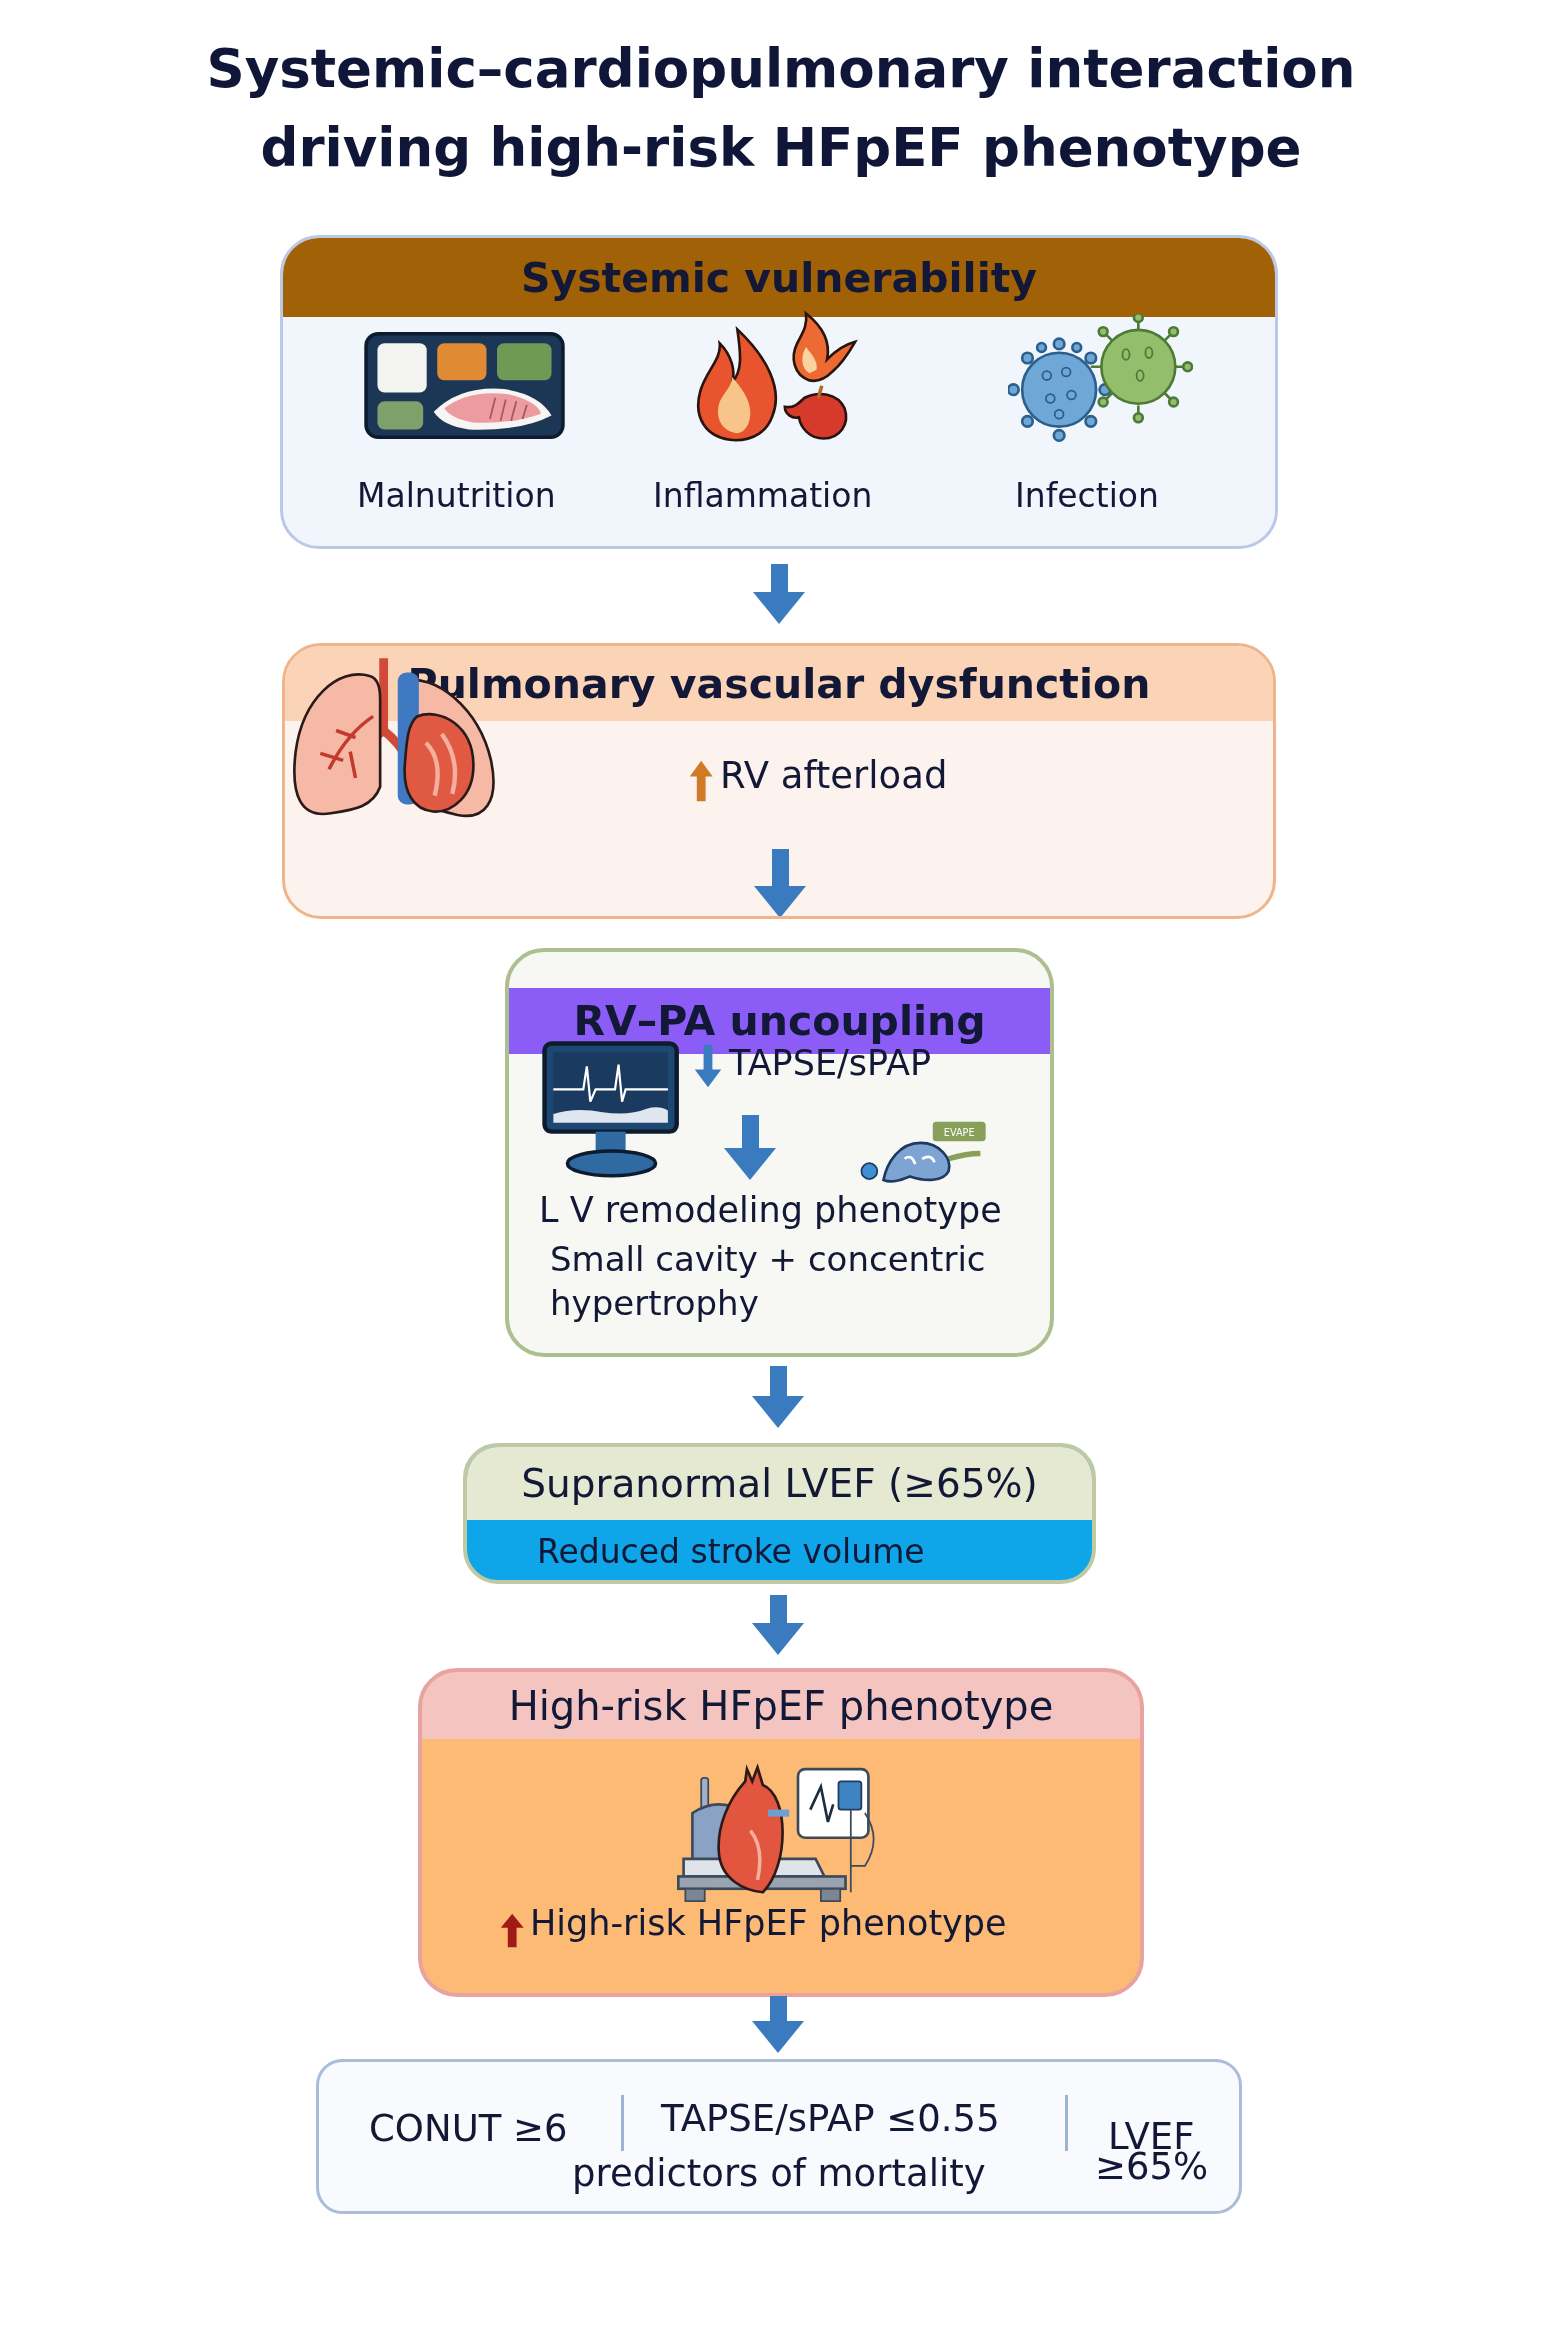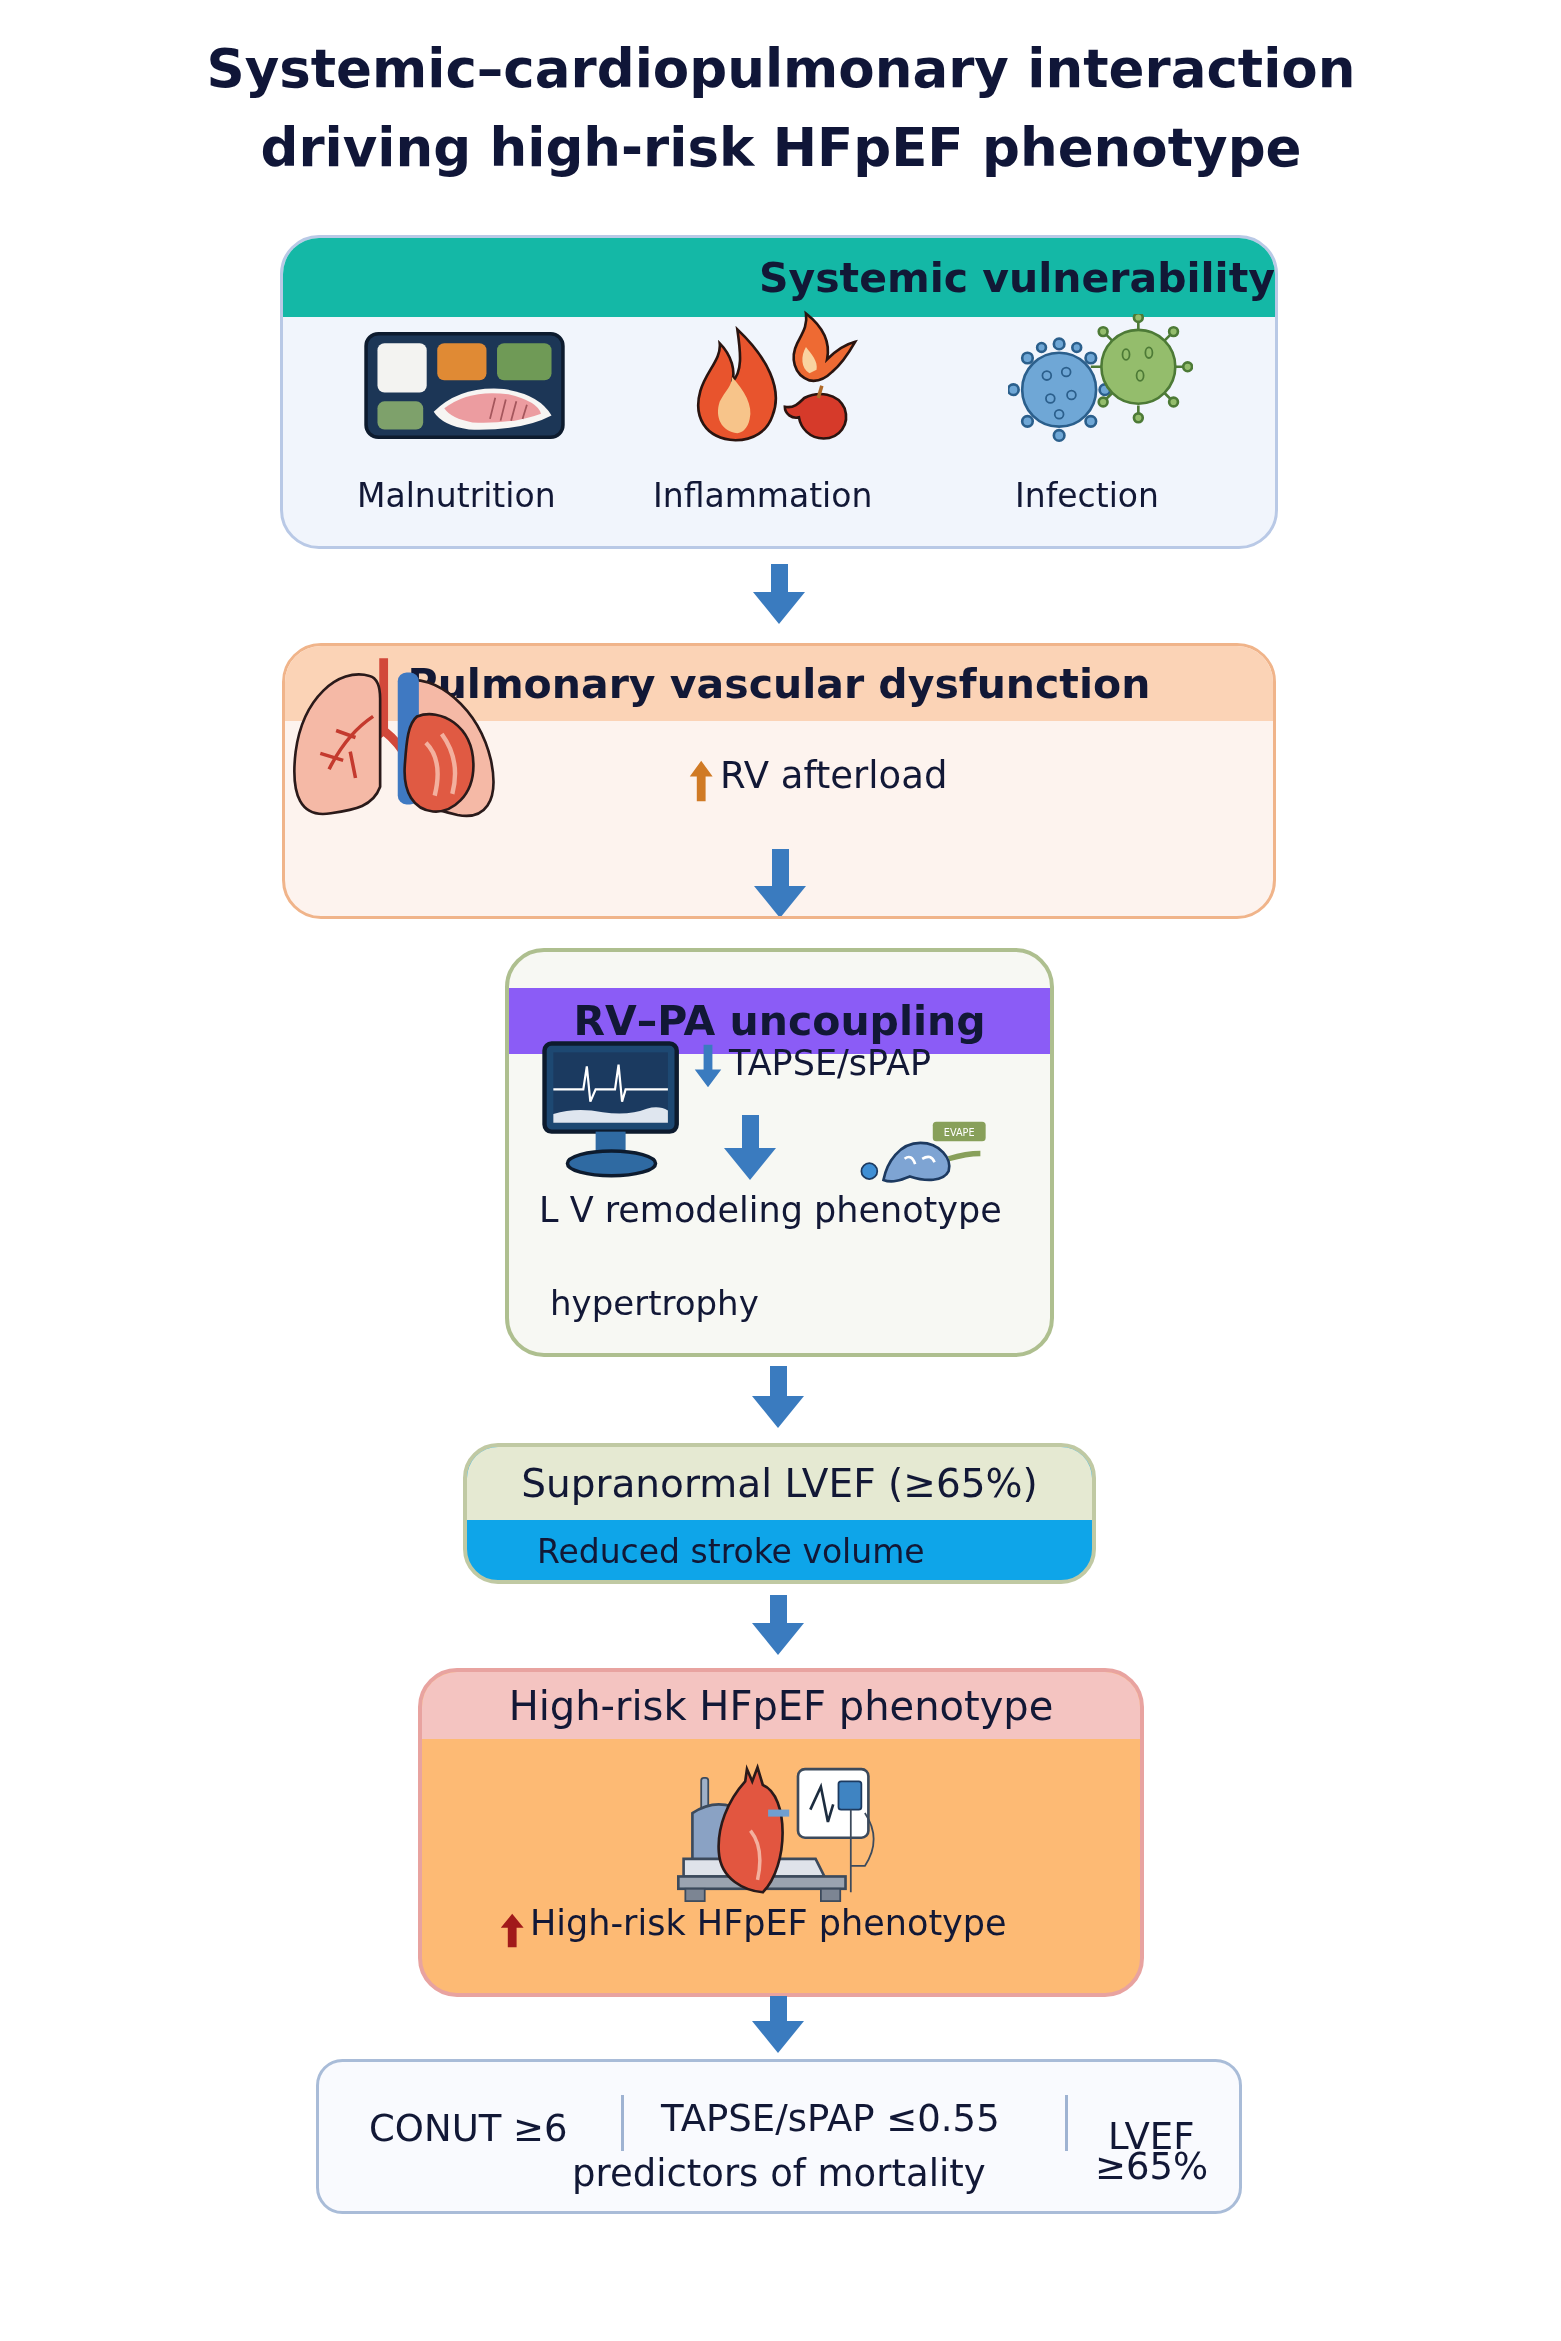--- a/index.html
+++ b/index.html
@@ -17,21 +17,21 @@
   .box { position:absolute; box-sizing:border-box; border-radius:39px; overflow:hidden; }
   .box-head { position:absolute; left:0; right:0; top:0; display:flex; align-items:center; justify-content:center; box-sizing:border-box; }
   .head-text { font-size:41px; font-weight:bold; color:#121836; white-space:nowrap; }
   .label { font-size:33px; color:#121836; white-space:nowrap; position:absolute; }
   .arrow { position:absolute; width:53px; }
   .arrow .shaft { position:absolute; left:17.6px; width:17.6px; top:0; background:#3a7bbf; }
   .arrow .head { position:absolute; left:0; width:0; height:0; border-left:26.4px solid transparent; border-right:26.4px solid transparent; border-top:32px solid #3a7bbf; }
 
   
   #box1 { left:280px; top:235px; width:998px; height:314px; border:3.5px solid #b9c9e6; background:#f1f5fc; }
-  #box1 .box-head { height:79px; background:#14b8a6;justify-content:flex-end; }
+  #box1 .box-head { height:79px; background:#a16207; }
   
   #box2 { left:282px; top:643px; width:994px; height:276px; border:3.5px solid #f0b48a; background:#fdf3ee; }
   #box2 .box-head { height:75px; background:#fbd3b6; }
   
   #box3 { left:505px; top:948px; width:549px; height:409px; border:4.4px solid #aebf8f; background:#f7f8f3; }
   #box3 .box-head { height:66px; background:#8b5cf6;margin-top:36px; }
   
   #box4 { left:463px; top:1443px; width:633px; height:141px; border:4.4px solid #c0c9a3; background:#0ea5e9; border-radius:35px; }
   #box4 .box-head { height:73px; background:#e5e9d2; }
   
@@ -184,20 +184,21 @@
   <svg class="abs" style="left:348px; top:166px;" width="141" height="71" viewBox="0 0 160 80">
     <rect x="86" y="4" width="60" height="22" rx="4" fill="#88a05a"></rect>
     <text x="116" y="20" font-size="11" font-family="DejaVu Sans, sans-serif" fill="#ffffff" text-anchor="middle">EVAPE</text>
     <path d="M104 46 Q124 40 140 40" stroke="#88a05a" stroke-width="6" fill="none"></path>
     <path d="M30 70 C34 50 48 28 72 28 C94 28 108 46 104 60 C98 72 78 72 60 66 C50 70 40 74 30 70 Z" fill="#7ea4d3" stroke="#1d3a60" stroke-width="3"></path>
     <path d="M54 46 Q62 40 66 52 M74 46 Q84 40 88 50" stroke="#ffffff" stroke-width="3" fill="none"></path>
     <circle cx="14" cy="60" r="9" fill="#3f8fd4" stroke="#1d3a60" stroke-width="2"></circle>
   </svg>
 
   <span class="label" style="left:30px; top:238px; font-size:35px;">L V remodeling phenotype</span>
+  <span class="label" style="left:41px; top:287px; font-size:34px;">Small cavity + concentric</span>
   <span class="label" style="left:41px; top:331px; font-size:34px;">hypertrophy</span>
 </div>
 
 <div class="arrow" style="left:752px; top:1366px; height:62px;">
   <div class="shaft" style="height:32px;"></div>
     <div class="head" style="top:30px;"></div>
 </div>
 
 <div class="box" id="box4">
   <div class="box-head">

